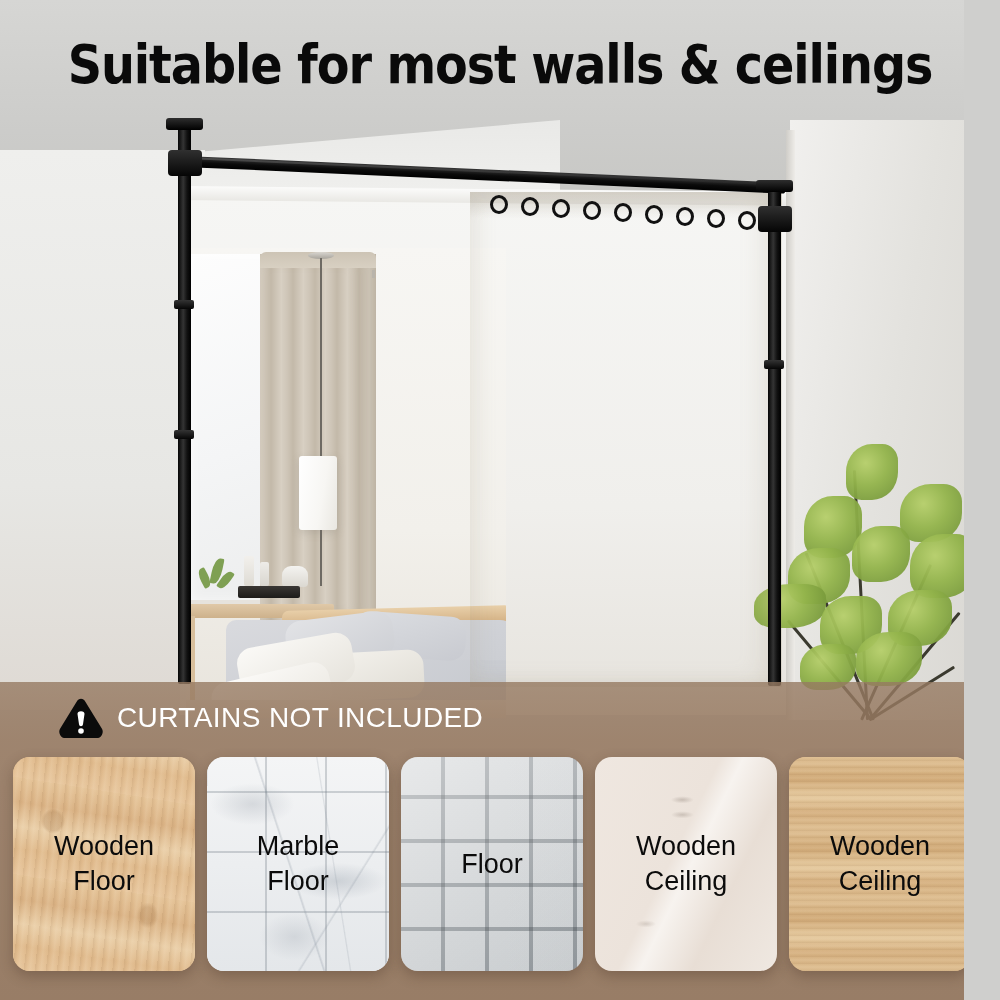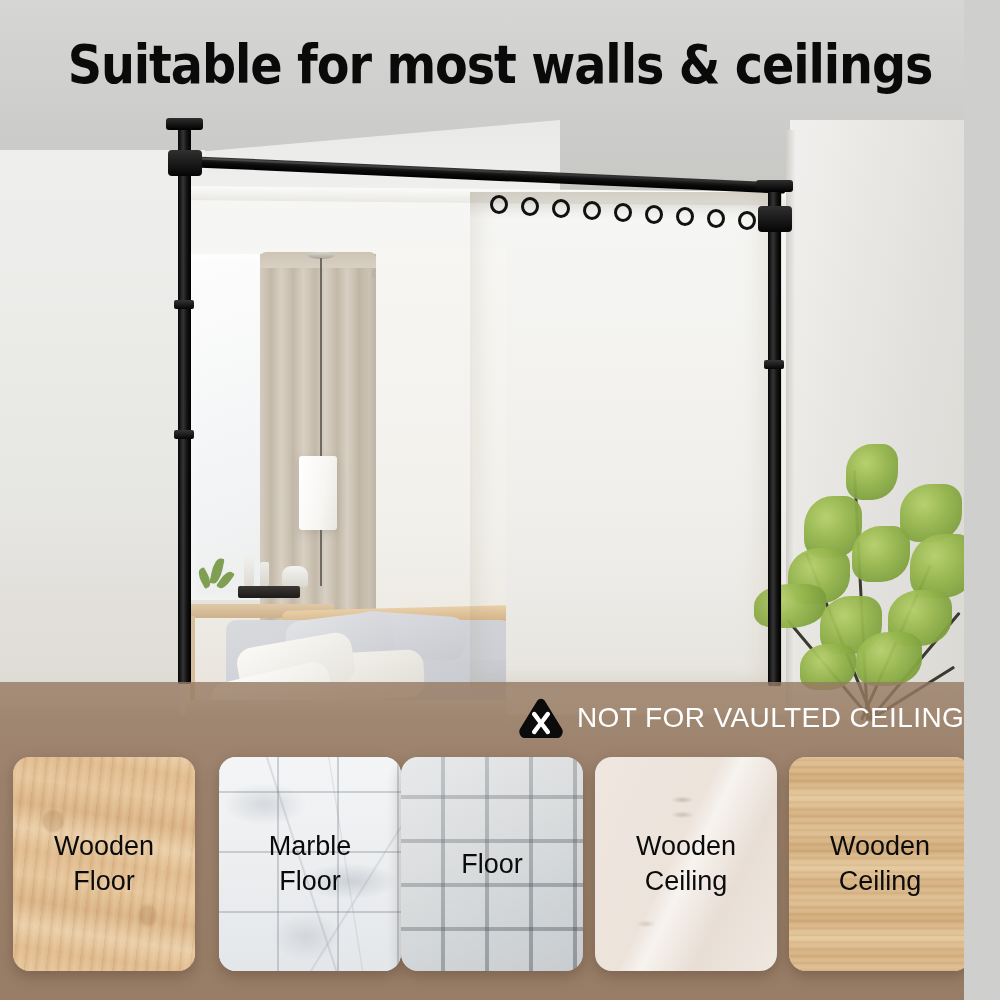--- a/index.html
+++ b/index.html
@@ -145,21 +145,21 @@
   .warn-text{font-size:28px;font-weight:400;color:#fff;letter-spacing:.4px;
     font-family:"Liberation Sans","DejaVu Sans",sans-serif;white-space:nowrap;}
 
   
   .cards{position:absolute;left:0;top:757px;width:1000px;height:214px;}
   .card{position:absolute;top:0;width:182px;height:214px;border-radius:17px;overflow:hidden;
     box-shadow:0 5px 14px rgba(60,40,25,.30);}
   .card .lbl{position:absolute;left:0;top:50%;transform:translateY(-50%);
     width:100%;text-align:center;color:#0b0b0b;font-size:27px;line-height:35px;font-weight:400;
     font-family:"Liberation Sans","DejaVu Sans",sans-serif;}
-  .c1{left:13px;}.c2{left:219px;text-decoration:underline;}.c3{left:401px;}.c4{left:595px;}.c5{left:789px;}
+  .c1{left:13px;}.c2{left:207px;text-decoration:underline;}.c3{left:401px;}.c4{left:595px;}.c5{left:789px;}
 
   .tex-wood-floor{position:absolute;inset:0;
     background:
       repeating-linear-gradient(96deg,
         rgba(120,84,48,.10) 0px,rgba(120,84,48,0) 3px,rgba(255,240,215,.16) 6px,rgba(120,84,48,0) 11px),
       repeating-linear-gradient(9deg,
         #e6c49a 0px,#dfb98b 26px,#e9cda6 48px,#d9b183 72px,#e4c296 96px),
       #e2c096;}
   .tex-wood-floor::after{content:"";position:absolute;inset:0;
     background:radial-gradient(ellipse at 22% 30%,rgba(150,105,60,.22) 0 9px,transparent 12px),
@@ -301,28 +301,29 @@
       <div class="collar" style="left:764px;top:360px"></div>
     </div>
   </div>
 
   <div class="headline">Suitable for most walls &amp; ceilings</div>
 
   <div class="band"></div>
 
   <div class="warnrow">
 
-
-    <div class="warn warn-2">
+    <div class="warn warn-1">
       <svg class="tri" viewBox="0 0 46 42">
         <path d="M19.4 3.6 L2.2 31.6 a6.3 6.3 0 0 0 5.4 9.5 H38.4 a6.3 6.3 0 0 0 5.4 -9.5 L26.6 3.6 a4.3 4.3 0 0 0 -7.2 0 Z" fill="#0b0b0b"></path>
-        <path d="M14.6 15.4 c1.0 -1.1 2.4 -1.0 3.3 0.2 L23 22.4 l5.1 -6.8 c0.9 -1.2 2.3 -1.3 3.3 -0.2 c0.9 1.0 0.8 2.3 -0.1 3.4 L25.8 26 l5.5 7.2 c0.9 1.1 1.0 2.4 0.1 3.4 c-1.0 1.1 -2.4 1.0 -3.3 -0.2 L23 29.6 l-5.1 6.8 c-0.9 1.2 -2.3 1.3 -3.3 0.2 c-0.9 -1.0 -0.8 -2.3 0.1 -3.4 L20.2 26 l-5.5 -7.2 c-0.9 -1.1 -1.0 -2.4 -0.1 -3.4 Z" fill="#ffffff"></path>
+        <path d="M23 14.2 c2.2 0 3.7 1.1 3.5 2.9 l-1.5 10.2 c-0.2 1.3 -0.9 1.9 -2 1.9 s-1.8 -0.6 -2 -1.9 l-1.5 -10.2 c-0.2 -1.8 1.3 -2.9 3.5 -2.9 Z" fill="#ffffff"></path>
+        <circle cx="23" cy="34" r="2.8" fill="#ffffff"></circle>
       </svg>
-      <span class="warn-text">NOT FOR VAULTED CEILING</span>
-    </div>
+      <span class="warn-text">CURTAINS NOT INCLUDED</span>
+    </div>
+
   </div>
 
   <div class="cards">
 
     <div class="card c1">
       <div class="tex-wood-floor"></div>
       <div class="lbl">
         <div>Wooden</div>
         <div>Floor</div>
       </div>

